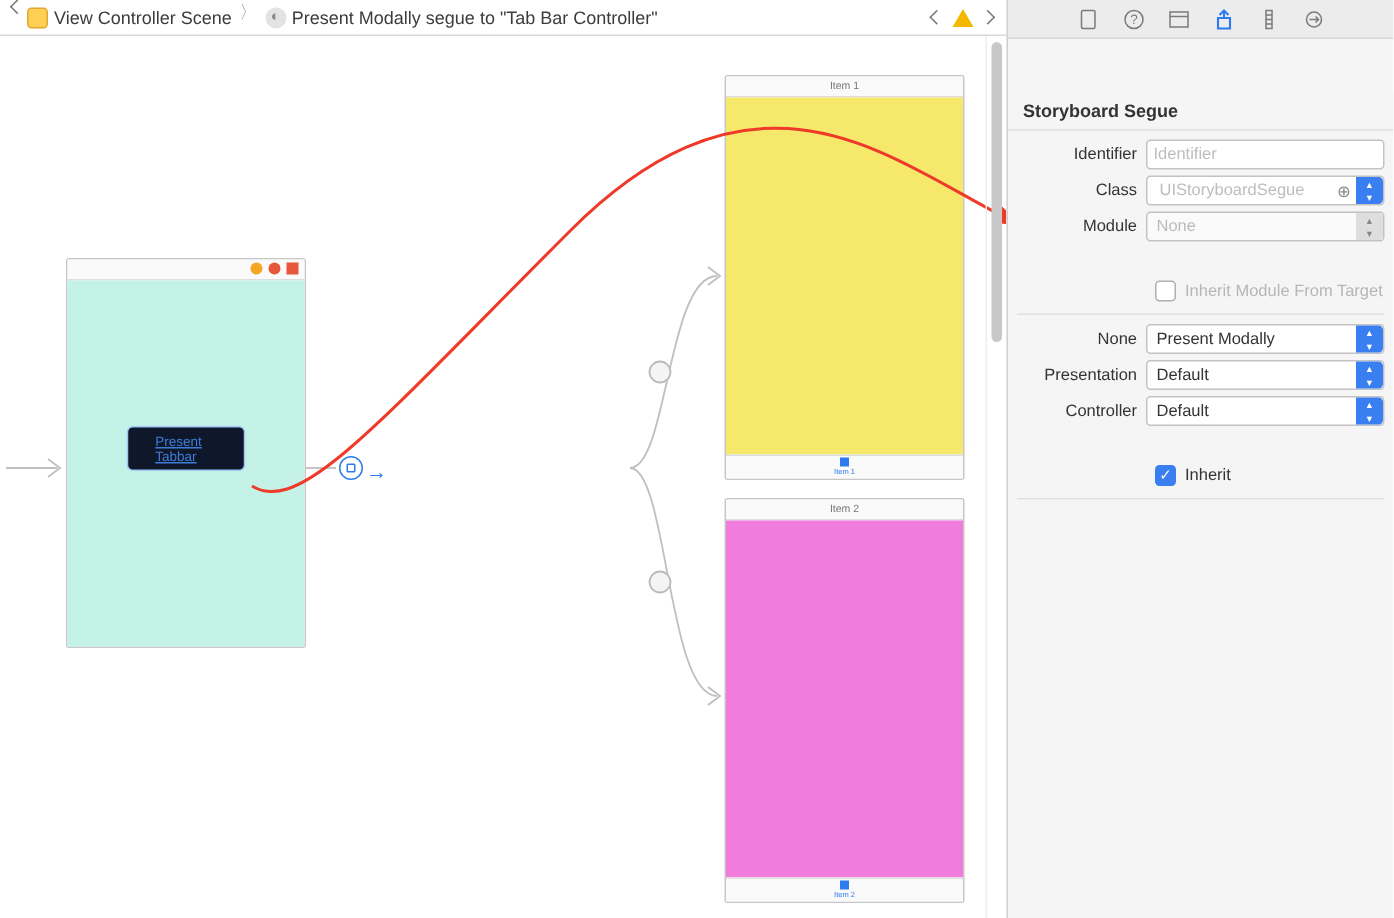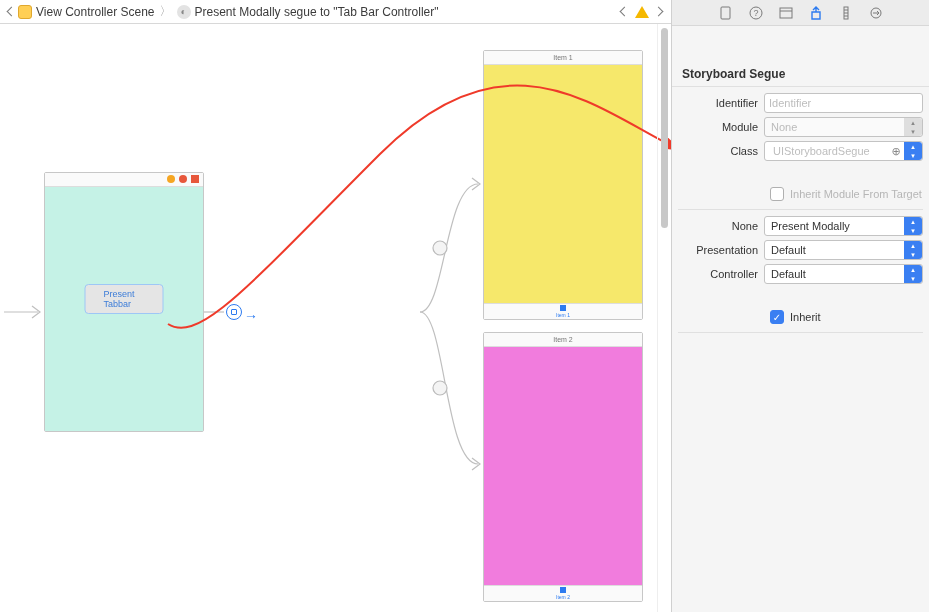--- a/index.html
+++ b/index.html
@@ -15,21 +15,20 @@
     position: relative;
   }
 
   
   .jump-bar {
     position: absolute;
     left: 0; right: 258px; top: 0;
     height: 24px;
     border-bottom: 1px solid #d8d8d8;
     display: flex;
-    align-items: center;
     padding: 0 6px;
     gap: 2px;
     background: #fff;
     font-size: 12px;
     color: #3c3c3c;
   }
   .jump-bar .chev { color: #9a9a9a; padding: 0 3px; }
   .jump-bar .crumb { display: flex; align-items: center; gap: 4px; cursor: default; }
   .jump-bar .ico-box {
     width: 14px; height: 14px; border-radius: 3px;
@@ -72,21 +71,21 @@
     position:relative;
   }
 
   .vc1 { left:44px; top:148px; width:160px; height:260px; }
   .vc1 .body { position:absolute; top:14px; left:0; right:0; bottom:0; background:#c5f2e6; }
   .vc1 .dots { position:absolute; top:2px; right:4px; display:flex; gap:4px; }
   .vc1 .dots span { width:8px; height:8px; display:block; }
   .vc1 .btn {
     position:absolute; left:50%; top:46%; transform:translate(-50%,-50%);
     padding:4px 18px; border:1px solid #9ec7f6; border-radius:4px;
-    background:#e5e5e5; color:#3d7dd8; font-size:9px;
+    background:#0f172a; color:#3d7dd8; font-size:9px;text-decoration:underline;
   }
 
   .tabctrl { left:260px; top:148px; width:160px; height:260px; }
   .tabctrl .body { position:absolute; top:14px; left:0; right:0; bottom:16px;
     background:#e7e7e7; display:flex; align-items:center; justify-content:center;
     color:#8a8a8a; font-size:14px; }
   .tabctrl .tabbar {
     position:absolute; left:0; right:0; bottom:0; height:16px;
     border-top:1px solid #ddd; background:#fafafa; display:flex;
   }
@@ -307,46 +306,46 @@
   <div class="form">
 
     <div class="row">
       <label>Identifier</label>
       <div class="field">
         <input type="text" class="tf" placeholder="Identifier" style="">
       </div>
     </div>
 
     <div class="row">
-      <label>Module</label>
-      <div class="field">
-        <div class="combo disabled">
-          <span style="padding-left:2px">None</span>
-          <div class="stepper grey">
-              <span>▴</span>
-              <span>▾</span>
-            </div>
-        </div>
-      </div>
-    </div>
-
-    <div class="row">
       <label>Class</label>
       <div class="field">
         <div class="combo">
           <input type="text" class="tf" style="border: none; height: 100%; flex: 1 1 0%; color: rgb(189, 189, 189);" placeholder="UIStoryboardSegue">
           <span class="plus-btn">⊕</span>
           <div class="stepper">
               <span>▴</span>
               <span>▾</span>
             </div>
         </div>
       </div>
     </div>
 
+    <div class="row">
+      <label>Module</label>
+      <div class="field">
+        <div class="combo disabled">
+          <span style="padding-left:2px">None</span>
+          <div class="stepper grey">
+              <span>▴</span>
+              <span>▾</span>
+            </div>
+        </div>
+      </div>
+    </div>
+
     <div class="check-row">
       <span class="checkbox"></span>
       <span style="color:#b6b6b6">Inherit Module From Target</span>
     </div>
 
     <div class="insp-divider"></div>
 
     <div class="row">
       <label>None</label>
       <div class="field">

